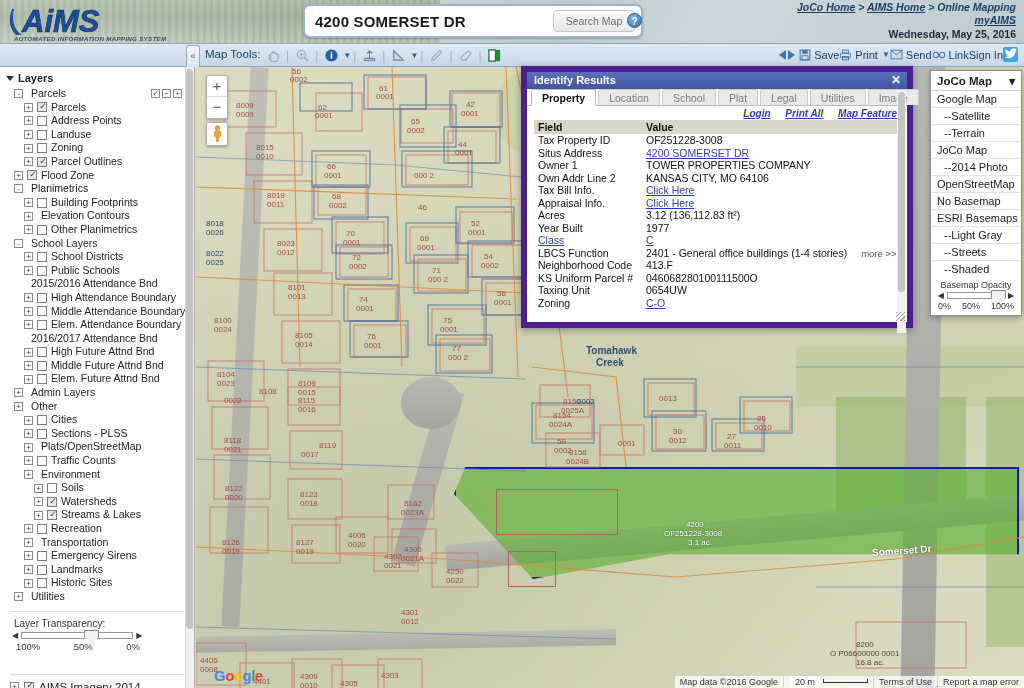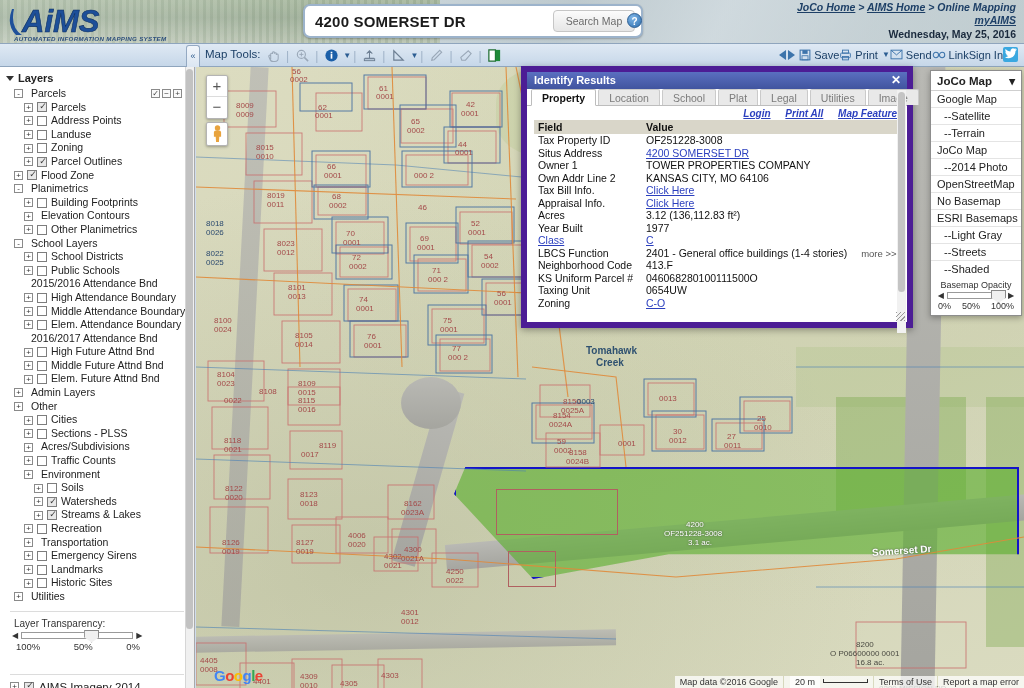--- a/index.html
+++ b/index.html
@@ -500,21 +500,21 @@
           <span class="lbl">Cities</span>
         </div>
         <div class="node row-rel" style="padding-left: 24px;">
           <span class="pm">+</span>
           <span class="cb"></span>
           <span class="lbl">Sections - PLSS</span>
         </div>
         <div class="node row-rel" style="padding-left: 24px;">
           <span class="pm">+</span>
           <span style="width: 0px; flex: 0 0 auto;"></span>
-          <span class="lbl">Acres/Subdivisions</span>
+          <span class="lbl">Plats/OpenStreetMap</span>
         </div>
         <div class="node row-rel" style="padding-left: 24px;">
           <span class="pm">+</span>
           <span class="cb"></span>
           <span class="lbl">Traffic Counts</span>
         </div>
         <div class="node row-rel" style="padding-left: 24px;">
           <span class="pm">+</span>
           <span style="width: 0px; flex: 0 0 auto;"></span>
           <span class="lbl">Environment</span>

